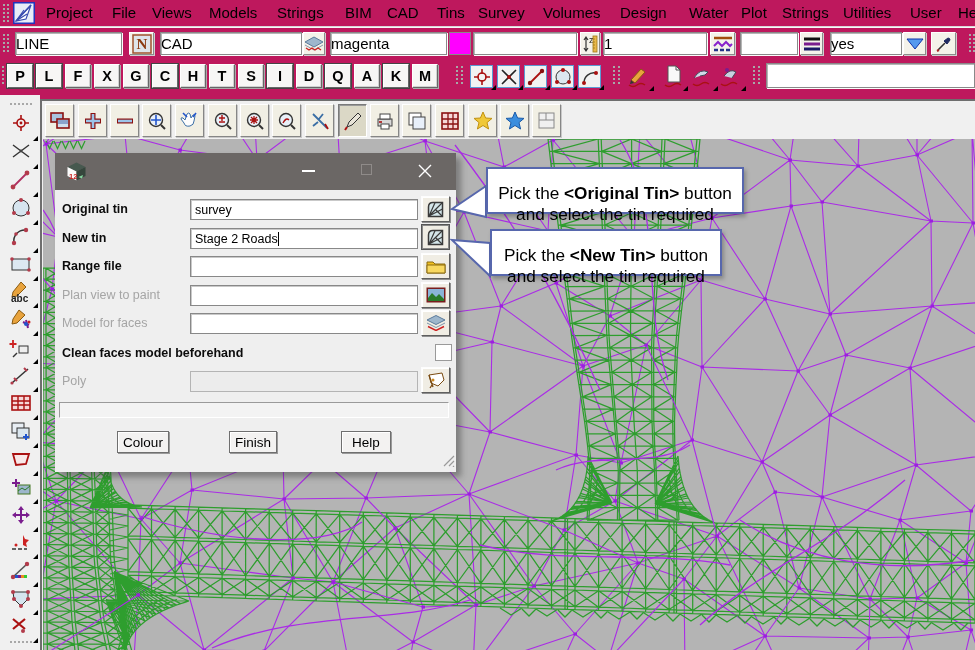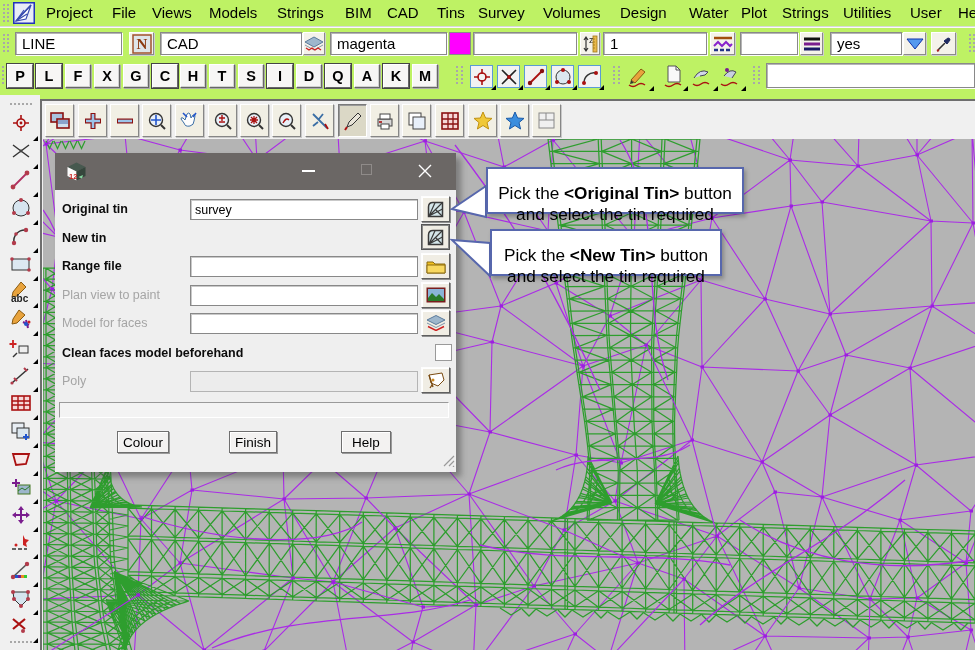--- a/index.html
+++ b/index.html
@@ -1,19 +1,19 @@
 <!DOCTYPE html>
 <html><head><meta charset="utf-8"><style>
 *{margin:0;padding:0;box-sizing:border-box}
 body{width:975px;height:650px;overflow:hidden}
-#app{position:relative;width:975px;height:482px;background:#bef264;font-family:"Liberation Sans",sans-serif;-webkit-font-smoothing:antialiased}
+#app{position:relative;width:975px;height:482px;background:#be185d;font-family:"Liberation Sans",sans-serif;-webkit-font-smoothing:antialiased}
 .abs{position:absolute}
 .vgrip{position:absolute;width:2px;background-image:repeating-linear-gradient(to bottom,#a8a8a8 0 2px,transparent 2px 4px)}
 .hgrip{position:absolute;height:2px;background-image:repeating-linear-gradient(to right,#a8a8a8 0 2px,transparent 2px 4px)}
-.tb{position:absolute;background:#fff;border:1px solid #898989;box-shadow:inset 1px 1px 0 #b5b5b5, 1px 1px 0 #fdfdfd;font-size:15px;color:#000;padding-left:6px;display:flex;align-items:center;white-space:nowrap;overflow:hidden}
+.tb{position:absolute;background:#fff;border:1px solid #898989;box-shadow:inset 1px 1px 0 #b5b5b5, 1px 1px 0 #fdfdfd;font-size:15px;color:#000;display:flex;align-items:center;white-space:nowrap;overflow:hidden}
 .ib{position:absolute;background:#f4f2ea;border:1px solid #fff;border-right-color:#8a8a8a;border-bottom-color:#8a8a8a;box-shadow:1px 1px 0 #cfcfcf;display:flex;align-items:center;justify-content:center}
 .lb{position:absolute;width:26px;height:24px;background:#f7f6f5;border:1px solid #fff;border-right-color:#666;border-bottom-color:#666;box-shadow:1px 1px 0 #aaa,inset -1px -1px 0 #d0d0d0;font-size:14.5px;font-weight:bold;display:flex;align-items:center;justify-content:center;color:#000}
 .menu{position:absolute;top:0;font-size:15px;color:#000;line-height:26px}
 .vtbtn{position:absolute;width:29px;height:33px;background:#f1efe4;border:1px solid #fff;border-right-color:#868686;border-bottom-color:#868686;box-shadow:1px 1px 0 #c8c8c8;display:flex;align-items:center;justify-content:center}
 .licon{position:absolute;left:8px;width:26px;height:26px;display:flex;align-items:center;justify-content:center}
 .corner:after{content:"";position:absolute;right:-4px;bottom:-3px;border-left:5px solid transparent;border-bottom:5px solid #000}
 .row{position:absolute;font-size:12.5px;font-weight:bold;color:#0c0c0c;white-space:nowrap}
 .rowd{position:absolute;font-size:12.5px;color:#a5a5a5;white-space:nowrap}
 .dtb{position:absolute;left:135px;width:228px;height:21px;background:#fff;border:1px solid #888;box-shadow:inset 1px 1px 0 #c9c9c9;font-size:12.5px;display:flex;align-items:center;padding-left:4px}
 .dbtn{position:absolute;left:366px;width:29px;height:26px;background:#f0ede4;border:1px solid #fdfdfd;border-right-color:#5f5f5f;border-bottom-color:#5f5f5f;box-shadow:1px 1px 0 #8f8f8f,inset 1px 1px 0 #fff;display:flex;align-items:center;justify-content:center}
@@ -437,20 +437,21 @@
         </svg></div>
 <div class="row" style="left:7px;top:49px">Original tin</div>
 <div class="dtb" style="top:46px">survey</div>
 <div class="dbtn" style="top:43px;">
         <svg width="19" height="19" viewBox="0 0 19 19" style="">
           <path d="M2.5 7 Q2.5 2.5 7 2.5 H16.5 V16.5 H2.5 Z" fill="#d4e6ea" stroke="#3a3a3a" stroke-width="1.5"></path>
           <path d="M3 16 L16.5 2.5 M3 16 L9 2.7 M3 16 L16.5 9 M9.5 9.5 L16.5 16.5" stroke="#3a3a3a" stroke-width="1.2"></path>
         </svg>
       </div>
 <div class="row" style="left:7px;top:78px">New tin</div>
+<div class="dtb" style="top:75px">Stage 2 Roads<span style="display:inline-block;width:1px;height:14px;background:#000;margin-left:0px"></span></div>
 <div class="dbtn" style="top:71px;border:1px solid #555;box-shadow:inset 0 0 0 1px #888;">
         <svg width="19" height="19" viewBox="0 0 19 19" style="">
           <path d="M2.5 7 Q2.5 2.5 7 2.5 H16.5 V16.5 H2.5 Z" fill="#d4e6ea" stroke="#3a3a3a" stroke-width="1.5"></path>
           <path d="M3 16 L16.5 2.5 M3 16 L9 2.7 M3 16 L16.5 9 M9.5 9.5 L16.5 16.5" stroke="#3a3a3a" stroke-width="1.2"></path>
         </svg>
       </div>
 <div class="row" style="left:7px;top:106px">Range file</div>
 <div class="dtb" style="top:103px"></div>
 <div class="dbtn" style="top:100px;">
         <svg width="20" height="16" viewBox="0 0 20 16" style="">

